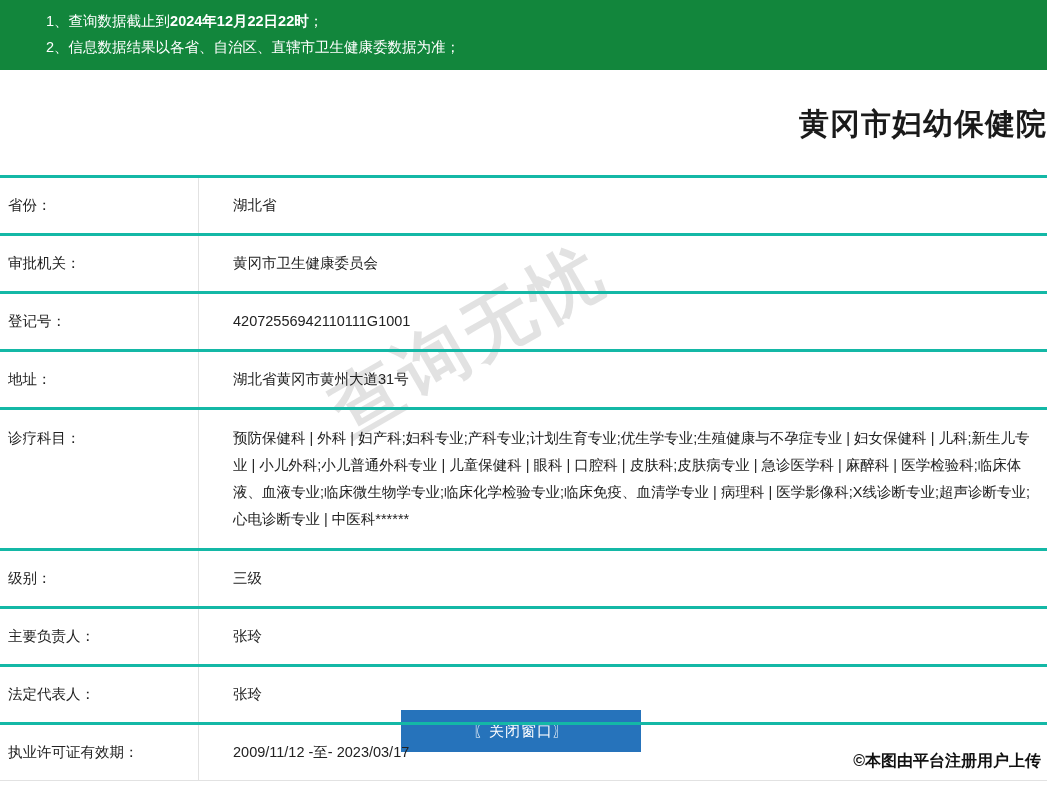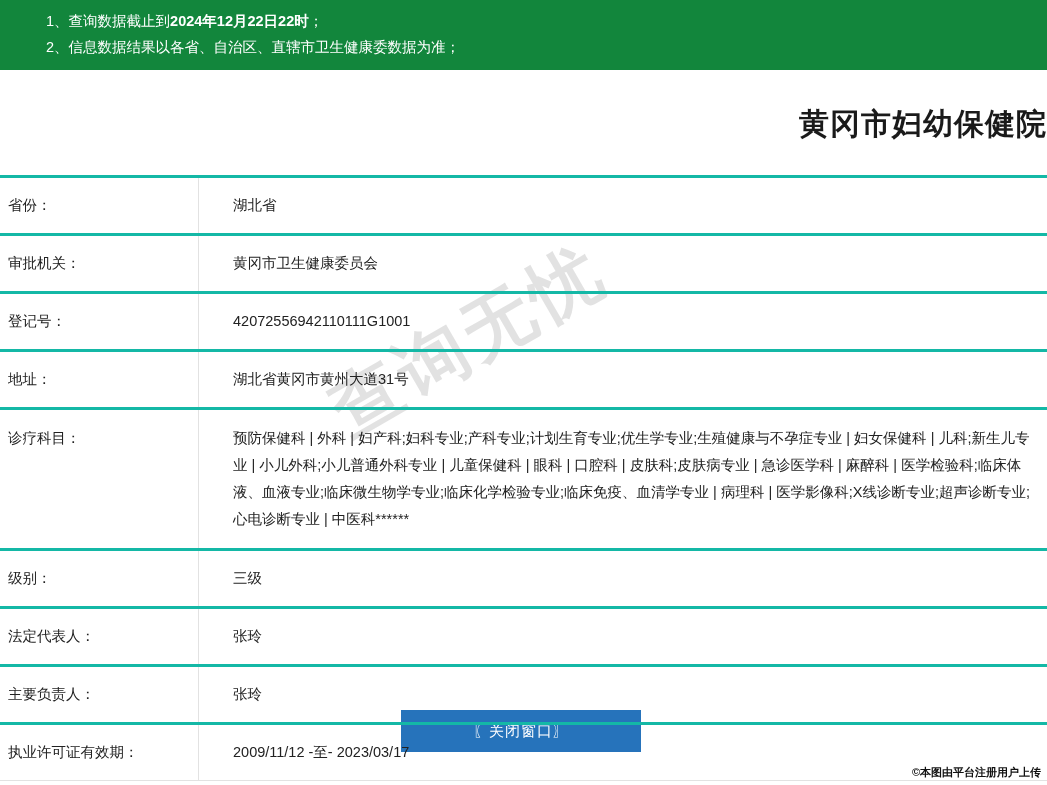--- a/index.html
+++ b/index.html
@@ -115,22 +115,22 @@
     color: #ffffff;
     border: none;
     font-size: 15px;
     font-family: "Liberation Sans", "DejaVu Sans", sans-serif;
     cursor: pointer;
     letter-spacing: 1px;
   }
   .upload-note {
     position: absolute;
     right: 6px;
-    bottom: 5px;
-    font-size: 11px;
+    bottom: 13px;
+    font-size: 16px;
     font-weight: bold;
     color: #111111;
     white-space: nowrap;
   }
 </style>
 </head>
 <body>
 
 <div class="notice">
   <div class="notice-line">
@@ -167,25 +167,25 @@
     </tr>
     <tr class="row-tall">
       <td class="label">诊疗科目：</td>
       <td class="value">预防保健科 | 外科 | 妇产科;妇科专业;产科专业;计划生育专业;优生学专业;生殖健康与不孕症专业 | 妇女保健科 | 儿科;新生儿专业 | 小儿外科;小儿普通外科专业 | 儿童保健科 | 眼科 | 口腔科 | 皮肤科;皮肤病专业 | 急诊医学科 | 麻醉科 | 医学检验科;临床体液、血液专业;临床微生物学专业;临床化学检验专业;临床免疫、血清学专业 | 病理科 | 医学影像科;X线诊断专业;超声诊断专业;心电诊断专业 | 中医科******</td>
     </tr>
     <tr>
       <td class="label">级别：</td>
       <td class="value">三级</td>
     </tr>
     <tr>
-      <td class="label">法定代表人：</td>
+      <td class="label">主要负责人：</td>
       <td class="value">张玲</td>
     </tr>
     <tr>
-      <td class="label">主要负责人：</td>
+      <td class="label">法定代表人：</td>
       <td class="value">张玲</td>
     </tr>
     <tr>
       <td class="label">执业许可证有效期：</td>
       <td class="value">2009/11/12 -至- 2023/03/17</td>
     </tr>
   </tbody>
 </table>
 
 <div class="footer">

